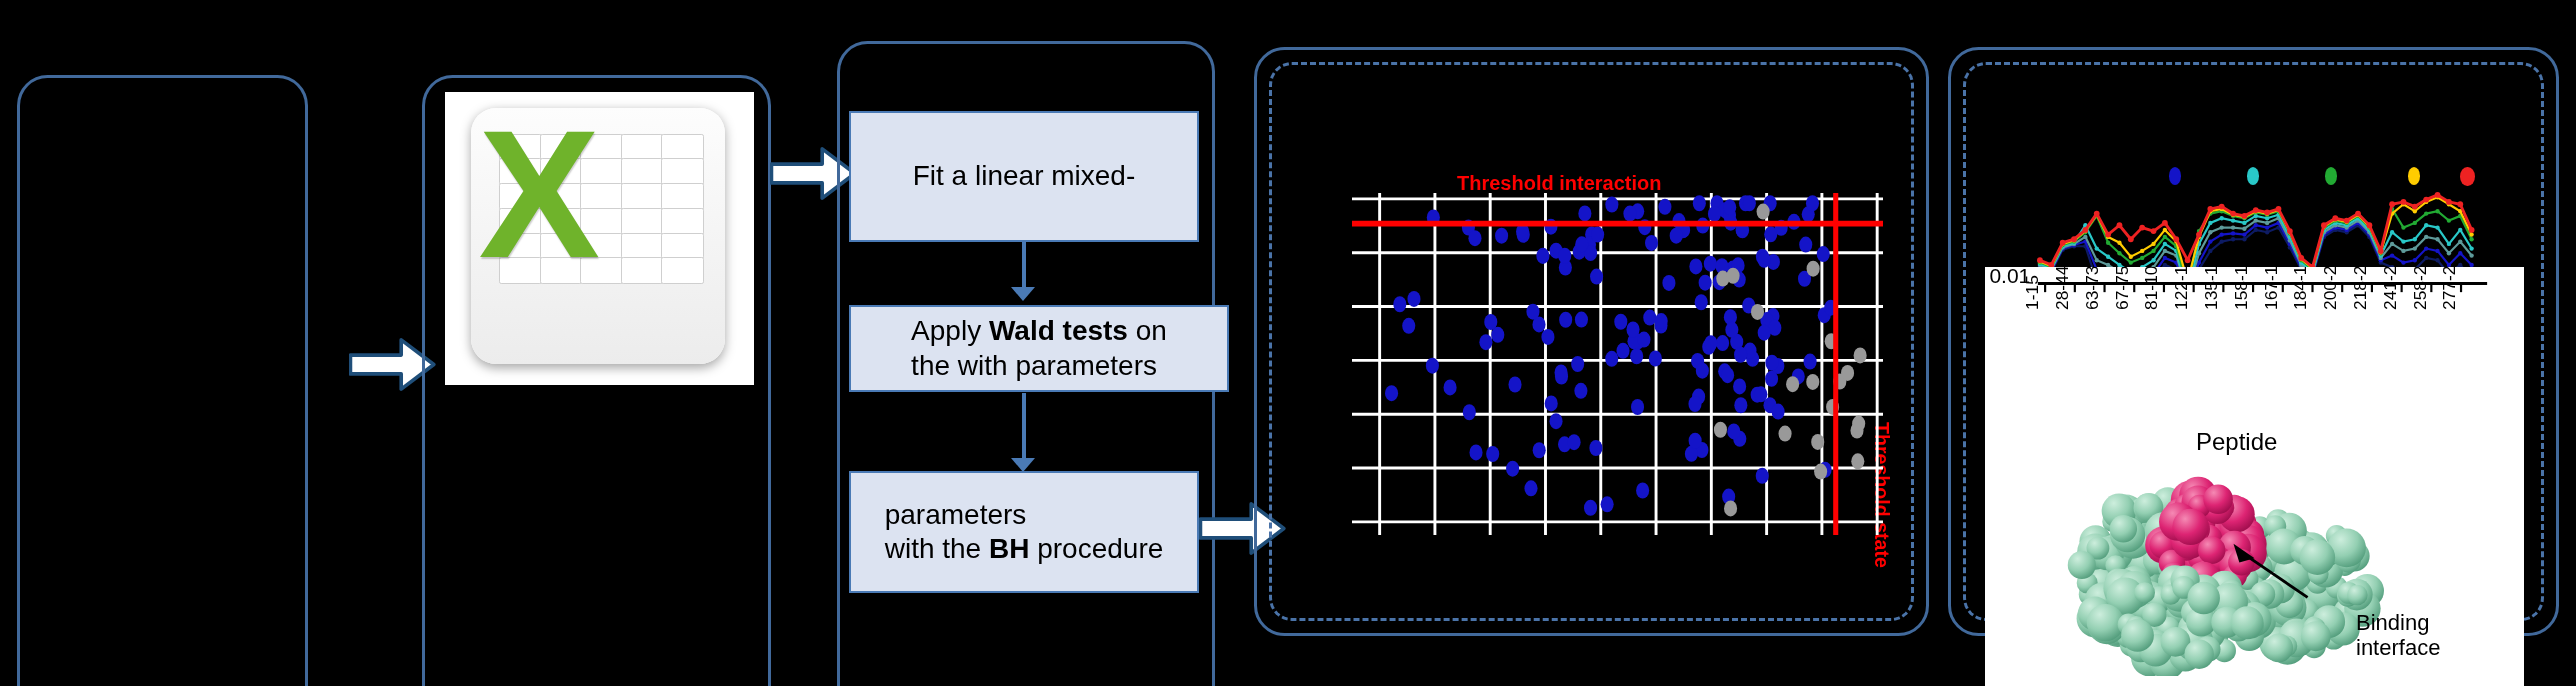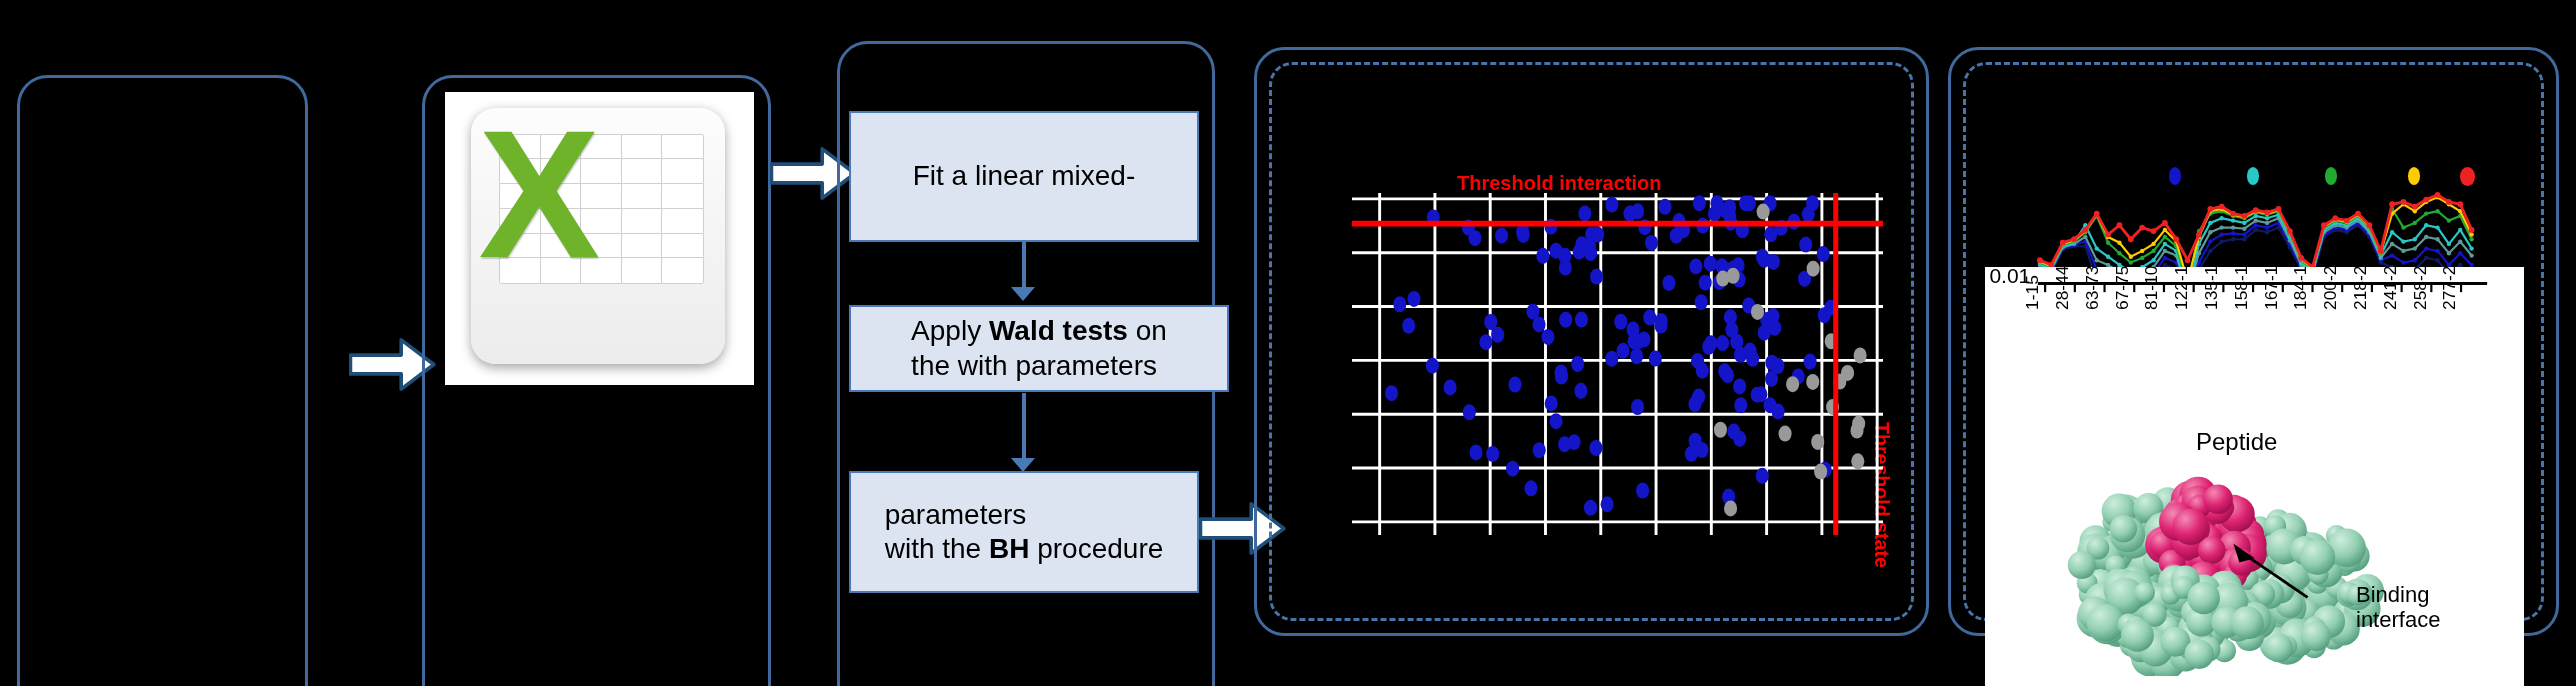--- a/index.html
+++ b/index.html
@@ -46,21 +46,21 @@
   .sc-title{position:absolute;color:#ff0000;font-size:20px;font-weight:bold;white-space:nowrap;}
   .sc-vtitle{position:absolute;color:#ff0000;font-size:19.6px;font-weight:bold;white-space:nowrap;
      transform:rotate(90deg);transform-origin:left top;}
 
   
   .pep-card{position:absolute;background:#fff;overflow:hidden;}
   .pep-axis-lab{position:absolute;font-size:17.4px;color:#000;white-space:nowrap;
      transform:rotate(-90deg);transform-origin:left bottom;}
   .pep-xlabel{position:absolute;font-size:24px;color:#000;}
   .ytick{position:absolute;font-size:21px;color:#000;white-space:nowrap;}
-  .bind-lab{position:absolute;font-size:22px;color:#000;line-height:1.15;}
+  .bind-lab{position:absolute;font-size:22px;color:#000;line-height:1.15;margin-top:28px;}
   .legend-dot{position:absolute;border-radius:50%;}
 </style>
 </head>
 <body>
 
 <div class="panel" style="left:17.4px;top:75px;width:291px;height:612px;border-bottom:none;border-bottom-left-radius:0;border-bottom-right-radius:0;"></div>
 
 <div class="arrow" style="left:349px;top:336px;width:87px;height:57px;">
   <svg viewBox="0 0 120 78" width="87" height="57">
     <path d="M2,26 L72,26 L72,5 L117,39 L72,73 L72,52 L2,52 Z" fill="#ffffff" stroke="#1f4e79" stroke-width="5" stroke-linejoin="round"></path>

